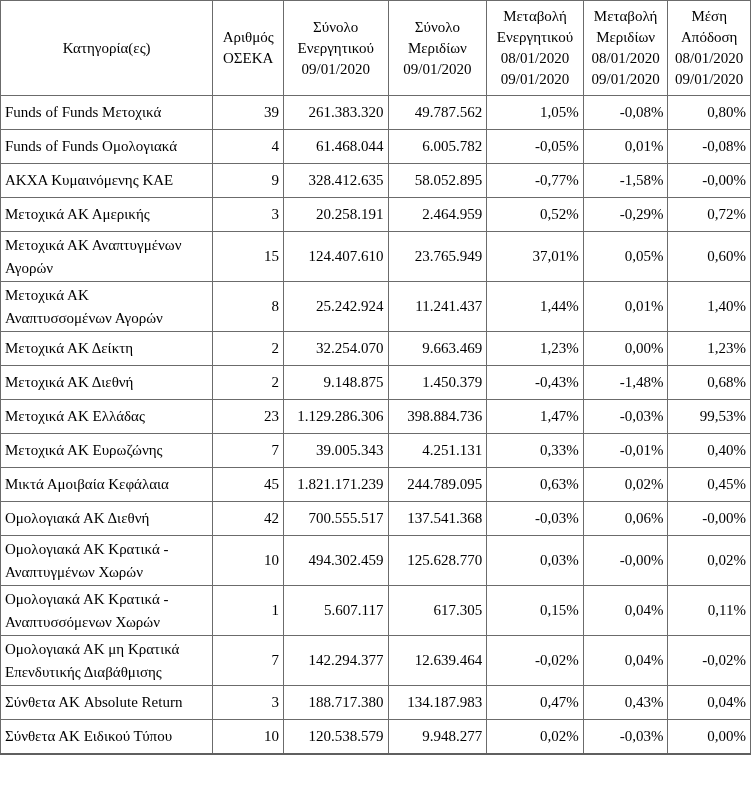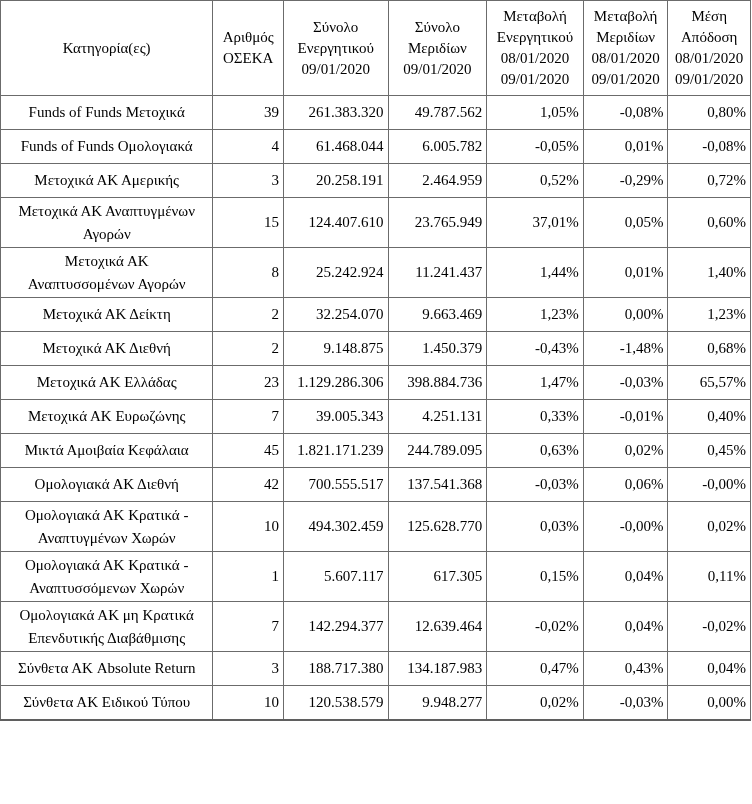--- a/index.html
+++ b/index.html
@@ -35,21 +35,21 @@
     padding: 5px 2px;
     height: 84px;
   }
   table.funds td {
     height: 29px;
     vertical-align: middle;
     padding: 2px 4px;
     line-height: 1.5;
   }
   td.cat {
-    text-align: center;
+    text-align: left;
     white-space: pre-line;
     padding: 2px 6px;
   }
   td.num {
     text-align: right;
     padding-right: 7px;
   }
 </style>
 </head>
 <body>
@@ -102,20 +102,29 @@
       <tr>
     <td class="cat">Funds of Funds Ομολογιακά</td>
     <td class="num">4</td>
     <td class="num">61.468.044</td>
     <td class="num">6.005.782</td>
     <td class="num">-0,05%</td>
     <td class="num">0,01%</td>
     <td class="num">-0,08%</td>
   </tr>
       <tr>
+    <td class="cat">ΑΚΧΑ Κυμαινόμενης ΚΑΕ</td>
+    <td class="num">9</td>
+    <td class="num">328.412.635</td>
+    <td class="num">58.052.895</td>
+    <td class="num">-0,77%</td>
+    <td class="num">-1,58%</td>
+    <td class="num">-0,00%</td>
+  </tr>
+      <tr>
     <td class="cat">Μετοχικά ΑΚ Αμερικής</td>
     <td class="num">3</td>
     <td class="num">20.258.191</td>
     <td class="num">2.464.959</td>
     <td class="num">0,52%</td>
     <td class="num">-0,29%</td>
     <td class="num">0,72%</td>
   </tr>
       <tr>
     <td class="cat">Μετοχικά ΑΚ Αναπτυγμένων
@@ -155,21 +164,21 @@
     <td class="num">-1,48%</td>
     <td class="num">0,68%</td>
   </tr>
       <tr>
     <td class="cat">Μετοχικά ΑΚ Ελλάδας</td>
     <td class="num">23</td>
     <td class="num">1.129.286.306</td>
     <td class="num">398.884.736</td>
     <td class="num">1,47%</td>
     <td class="num">-0,03%</td>
-    <td class="num">65,57%</td>
+    <td class="num">99,53%</td>
   </tr>
       <tr>
     <td class="cat">Μετοχικά ΑΚ Ευρωζώνης</td>
     <td class="num">7</td>
     <td class="num">39.005.343</td>
     <td class="num">4.251.131</td>
     <td class="num">0,33%</td>
     <td class="num">-0,01%</td>
     <td class="num">0,40%</td>
   </tr>

